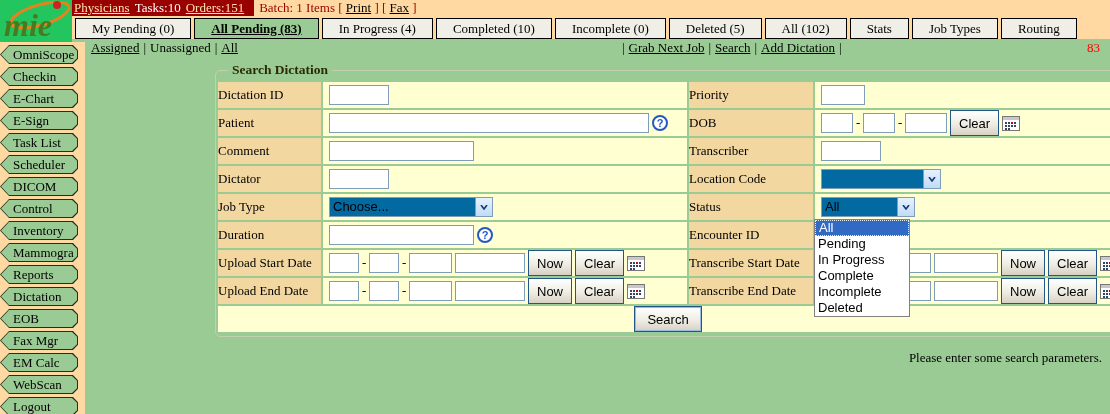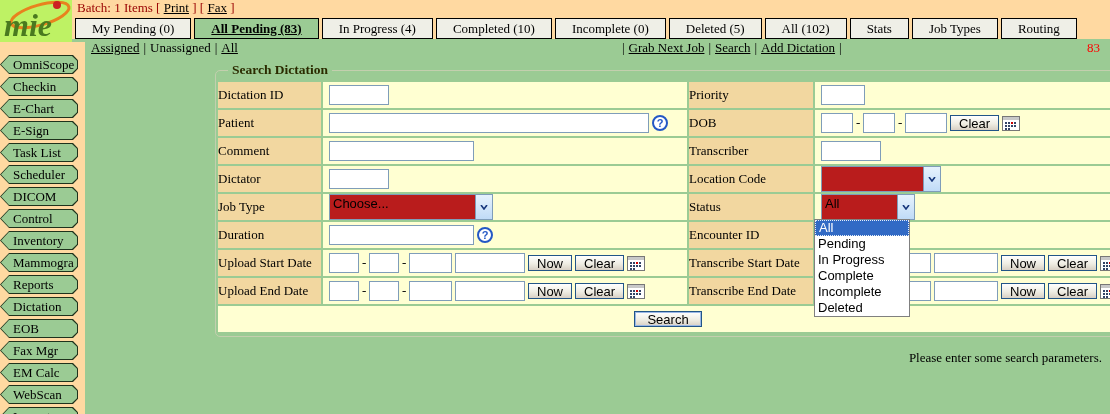--- a/index.html
+++ b/index.html
@@ -1,40 +1,40 @@
 <!DOCTYPE html>
 <html><head>
 <meta charset="utf-8">
 <style>
   * { box-sizing: border-box; margin: 0; padding: 0; }
   html,body { width:1110px; height:414px; }
   body { font-family:"Liberation Serif", serif; font-size:13px; color:#000; }
   .screen { position:relative; width:1110px; height:414px; background:#9BCB94; overflow:hidden; }
 
   
-  .logo-box { position:absolute; left:0; top:0; width:72px; height:42px; background:#bef264; }
+  .logo-box { position:absolute; left:0; top:0; width:72px; height:42px; background:#22c55e; }
 
   
   .topbar { position:absolute; left:72px; top:0; right:0; height:16px; background:#FFD9A1;
             display:flex; align-items:center; white-space:nowrap; }
   .redbar { background:#990000; height:16px; line-height:16px; padding:0 5px 0 2px; color:#fff; }
   .redbar .lnk { color:#FFE2B0; text-decoration:underline; cursor:pointer; margin-right:5px; }
   .redbar .plain { color:#fff; margin-right:5px; }
   .batch { color:#990000; line-height:16px; margin-left:5px; }
   .batch .lnk { text-decoration:underline; cursor:pointer; color:#000000; }
 
   
   .tabrow { position:absolute; left:72px; top:16px; right:0; height:23px; background:#FFD9A1;
             display:flex; align-items:flex-end; gap:3px; padding-left:3px; white-space:nowrap; }
   .tab { height:21px; line-height:19px; padding:0 16px; background:#EFEFE7; border:1px solid #000;
          cursor:pointer; }
   .tab.active { background:#9BCB94; font-weight:bold; text-decoration:underline; }
 
   
-  .sidebar { position:absolute; left:0; top:42px; width:85px; height:372px; background:#FFD9A1; padding-top:13px; }
+  .sidebar { position:absolute; left:0; top:42px; width:85px; height:372px; background:#FFD9A1; padding-top:3px; }
   .side-item { position:relative; height:19px; margin:0 7px 3px 0; background:#1E321C; cursor:pointer;
      clip-path:polygon(0 50%, 9px 0, calc(100% - 5px) 0, 100% 28%, 100% 72%, calc(100% - 5px) 100%, 9px 100%); }
   .side-inner { position:absolute; inset:1px; background:#9BCB94; line-height:17px; padding-left:12px;
      clip-path:polygon(0 50%, 8px 0, calc(100% - 5px) 0, 100% 28%, 100% 72%, calc(100% - 5px) 100%, 8px 100%);
      overflow:hidden; white-space:nowrap; }
 
   
   .subnav { position:absolute; left:85px; top:39px; right:0; height:18px; line-height:18px; }
   .subnav .left-links { margin-left:6px; }
   .subnav .mid-links { position:absolute; left:533px; top:0; }
@@ -50,27 +50,27 @@
                gap:2px; margin:4px 2px 0 2px; }
   .c-lbl { background:#F2D7A0; display:flex; align-items:center; white-space:nowrap; }
   .c-inp { background:#FFFFD2; display:flex; align-items:center; padding-left:6px; gap:3px; white-space:nowrap; }
   .c-full { grid-column:1 / -1; background:#FFFFD2; display:flex; align-items:center; justify-content:center; }
 
   .inp { height:20px; border:1px solid #7F9DB9; background:#fff; font:13px "Liberation Sans", sans-serif; padding:0 2px; }
   .w26{width:26px}.w30{width:30px}.w32{width:32px}.w38{width:38px}
   .w42{width:42px}.w43{width:43px}.w44{width:44px}.w60{width:60px}.w64{width:64px}
   .w70{width:70px}.w145{width:145px}.w320{width:320px}
 
-  .sel { display:inline-flex; height:26px; border:1px solid #7F9DB9; background:#b91c1c; align-items:stretch; cursor:pointer;justify-content:center; }
+  .sel { display:inline-flex; height:20px; border:1px solid #7F9DB9; background:#0369a1; align-items:stretch; cursor:pointer;justify-content:center; }
   .sel-text { flex:1; font:13px "Liberation Sans", sans-serif; line-height:18px; padding-left:3px; overflow:hidden; }
   .sel-btn { width:17px; background:linear-gradient(#E6F2FD,#C0DBF7); border-left:1px solid #7F9DB9;
              display:flex; align-items:center; justify-content:center; }
   .w94s{width:94px}.w120s{width:120px}.w164s{width:164px}
 
-  .xpbtn { height:16px; padding:0 8px; font:13px "Liberation Sans", sans-serif;
+  .xpbtn { height:26px; padding:0 8px; font:13px "Liberation Sans", sans-serif;
            background:linear-gradient(#FFFFFF,#EFEDE3 55%,#D8D0C4); border:1px solid #225588;
            border-radius:0; cursor:pointer; }
   .search-btn { box-shadow: inset 0 0 0 1px #9AB8E6; padding:0 12px; }
 
   .help { display:inline-block; width:16px; height:16px; border:2px solid #2458C5; border-radius:50%;
           color:#2458C5; font:bold 11px/12px "Liberation Sans", sans-serif; text-align:center;
           background:#fff; cursor:pointer; flex:none; }
   .cal { display:inline-flex; cursor:pointer; flex:none; }
   .dash { width:4px; text-align:center; }
 
@@ -89,20 +89,23 @@
 
   <div class="logo-box">
     <svg width="72" height="42" viewBox="0 0 72 42">
       <ellipse cx="40" cy="15" rx="30" ry="10" fill="none" stroke="#E8821E" stroke-width="3" transform="rotate(-16 40 15)"></ellipse>
       <circle cx="57" cy="5" r="4" fill="#CC2222"></circle>
       <text x="4" y="36" font-size="32" font-weight="bold" font-style="italic" fill="#4A7A1F" font-family="Liberation Serif, serif">mie</text>
     </svg>
   </div>
 
   <div class="topbar">
+    <span class="redbar">
+      <span class="lnk">Physicians</span><span class="plain">Tasks:10</span><span class="lnk">Orders:151</span>
+    </span>
     <span class="batch">
       <span>Batch: 1 Items</span>
       <span>[</span>
       <span class="lnk">Print</span>
       <span>]</span>
       <span>[</span>
       <span class="lnk">Fax</span>
       <span>]</span>
     </span>
   </div>

